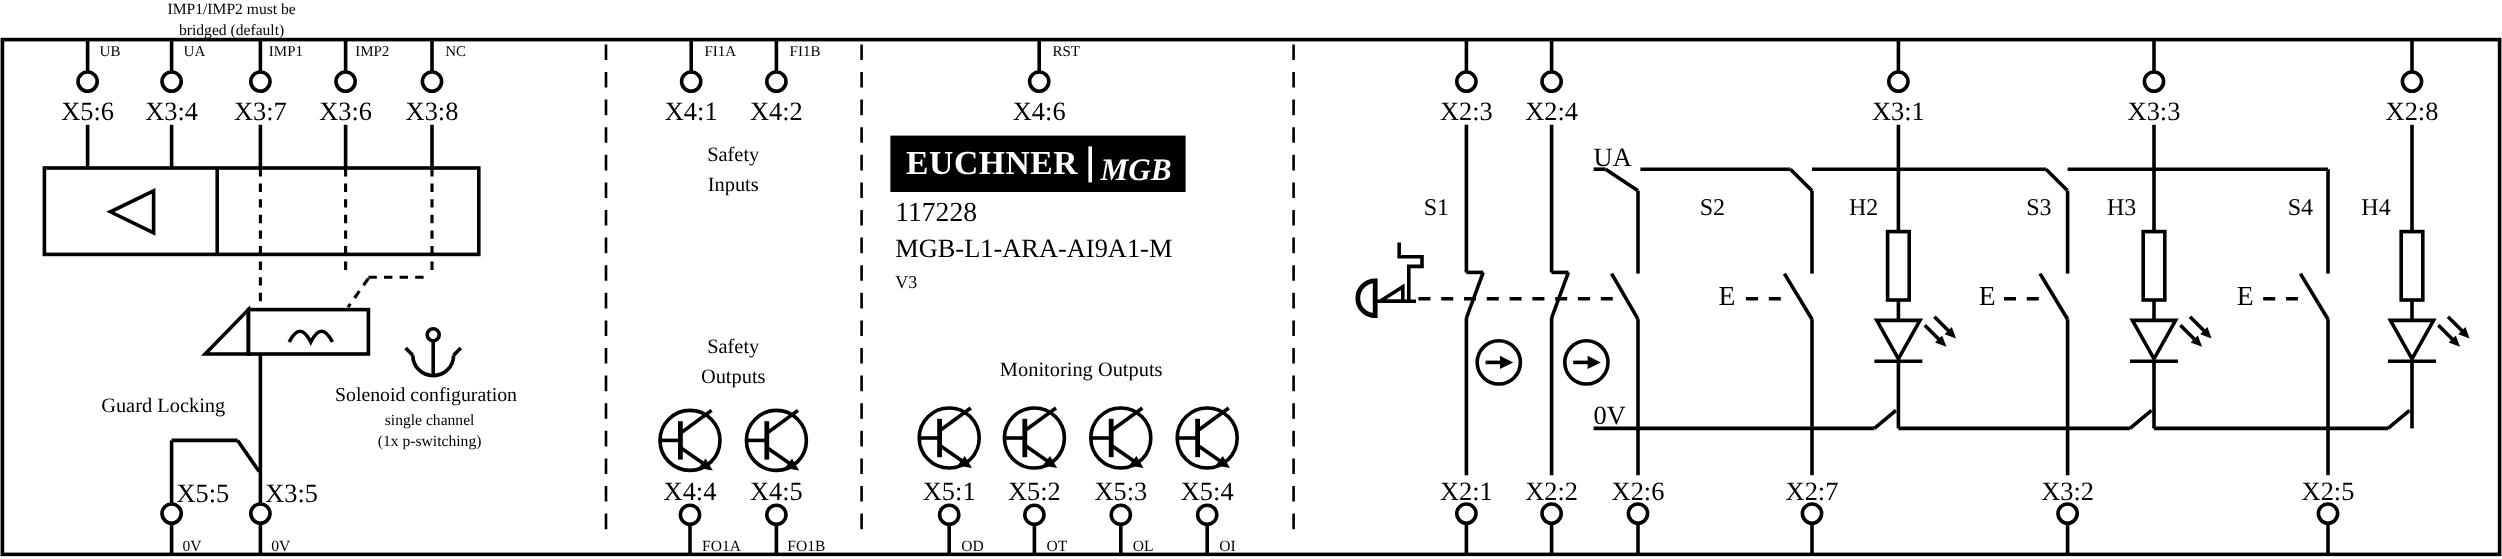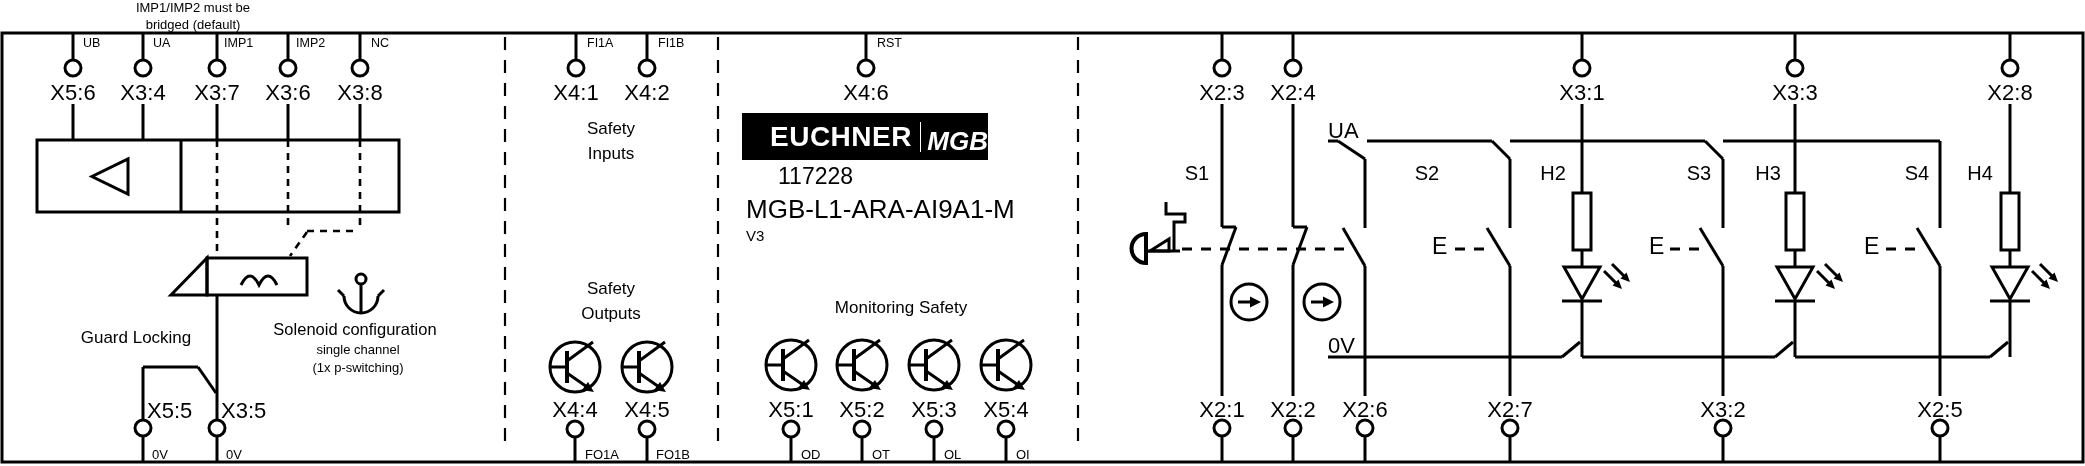--- a/index.html
+++ b/index.html
@@ -1,34 +1,34 @@
 <!DOCTYPE html>
 <html><head>
 <meta charset="utf-8">
 <title>MGB-L1-ARA-AI9A1-M</title>
 <style>
   html,body{margin:0;padding:0;background:#ffffff;}
   #stage{position:relative;width:2085px;height:464px;background:#ffffff;
-         font-family:Liberation Sans, sans-serif;color:#000;overflow:hidden;}
+         font-family:Liberation Serif, serif;color:#000;overflow:hidden;}
   #wires{position:absolute;left:0;top:0;}
   .lbl{position:absolute;white-space:nowrap;line-height:1.12;color:#000;}
   .cx{transform:translateX(-50%);text-align:center;}
   .t12{font-size:12.5px;}
   .t13{font-size:13px;}
   .t15{font-size:15px;}
   .t16{font-size:16.5px;}
   .t17{font-size:17px;}
   .t18{font-size:22px;}
-  .t22{font-size:26px;}
-  .t23{font-size:23px;margin-left:32px;}
+  .t22{font-size:22px;}
+  .t23{font-size:23px;}
   .t24{font-size:23px;}
   .t27{font-size:20px;}
   .twoline{white-space:normal;width:72px;text-align:center;line-height:25px;font-size:17px;}
   #logo{position:absolute;left:742px;top:113px;width:246px;height:47px;background:#000;
-        display:flex;align-items:center;padding-left:28px;box-sizing:border-box;text-align:center;}
+        display:flex;align-items:center;padding-left:13px;box-sizing:border-box;text-align:center;}
   #logo .brand{color:#fff;font-weight:bold;font-size:28px;letter-spacing:.5px;}
   #logo .bar{width:3.5px;height:30px;background:#fff;margin:0 7px 0 8px;}
   #logo .series{color:#fff;font-style:italic;font-weight:600;font-size:26px;margin-top:10px;}
   svg line,svg circle,svg rect,svg path,svg polygon,svg polyline{stroke:#000;stroke-width:3;fill:none;}
   svg .sep{stroke-width:2.2;stroke-dasharray:13 10;}
   svg .dsh{stroke-width:2.6;stroke-dasharray:7 6;}
   svg .mech{stroke-dasharray:10 9;}
   svg .fill{fill:#000;stroke:none;}
   svg .thick{stroke-width:4;}
 </style>
@@ -327,21 +327,21 @@
 <div class="lbl cx t13" style="left:358px;top:343px">single channel</div>
 <div class="lbl cx t13" style="left:358px;top:361px">(1x p-switching)</div>
 
 <div class="lbl t18" style="left:147px;top:399px">X5:5</div>
 <div class="lbl t18" style="left:221px;top:399px">X3:5</div>
 <div class="lbl t13" style="left:152px;top:448px">0V</div>
 <div class="lbl t13" style="left:226px;top:448px">0V</div>
 
 <div class="lbl cx twoline" style="left:611px;top:116px">Safety Inputs</div>
 <div class="lbl cx twoline" style="left:611px;top:276px">Safety Outputs</div>
-<div class="lbl cx t17" style="left:901px;top:298px">Monitoring Safety</div>
+<div class="lbl cx t17" style="left:901px;top:298px">Monitoring Outputs</div>
 
 <div id="logo">
   <span class="brand">EUCHNER</span>
   <span class="bar"></span>
   <span class="series">MGB</span>
 </div>
 <div class="lbl t23" style="left:746px;top:164px">117228</div>
 <div class="lbl t22" style="left:746px;top:195px">MGB-L1-ARA-AI9A1-M</div>
 <div class="lbl t15" style="left:746px;top:228px">V3</div>
 

